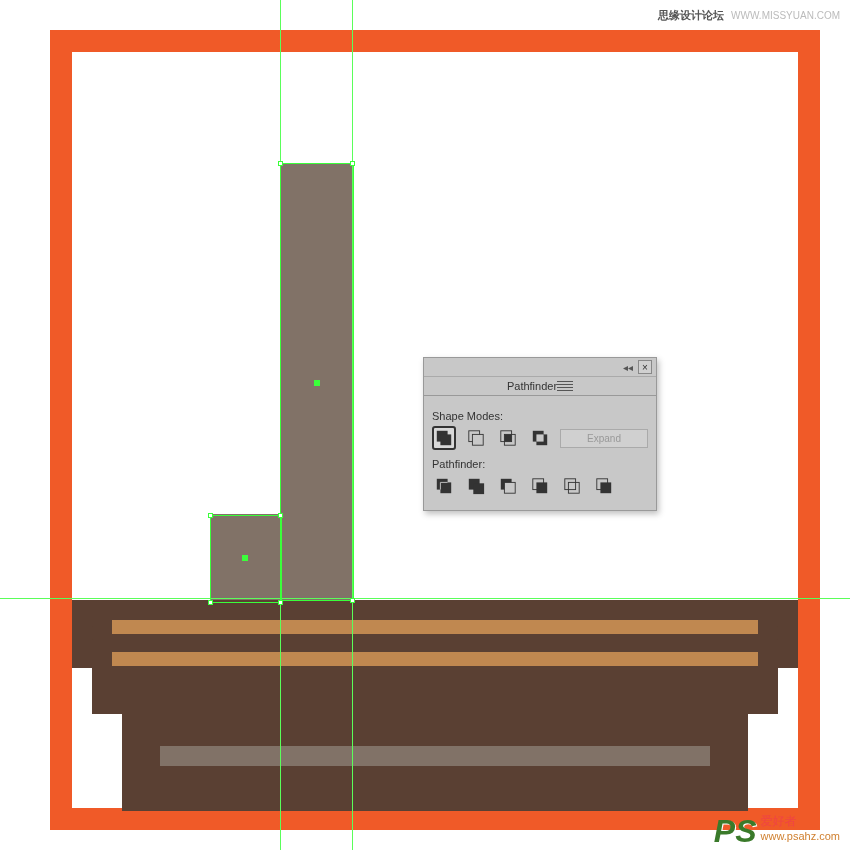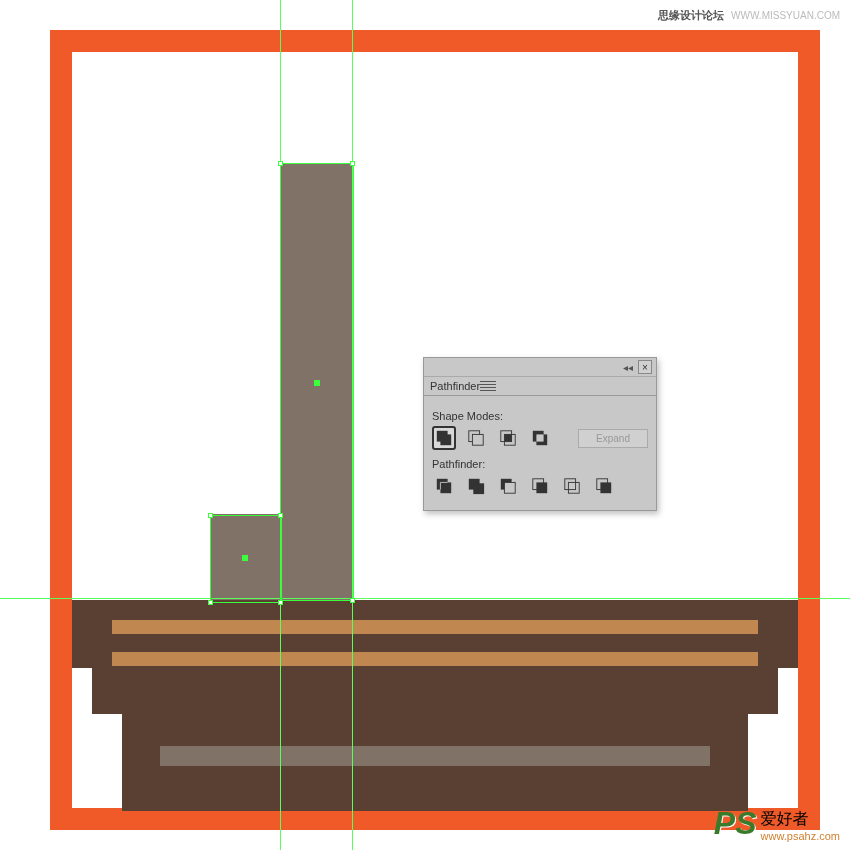--- a/index.html
+++ b/index.html
@@ -1,23 +1,23 @@
 <!DOCTYPE html>
 <html><head>
 <meta charset="utf-8">
 <style>
 *{margin:0;padding:0;box-sizing:border-box}
 body{width:850px;height:850px;background:#fff;position:relative;font-family:Arial,sans-serif;overflow:hidden}
 .watermark-top{position:absolute;top:8px;right:10px;font-size:11px;color:#888;z-index:100}
 .watermark-top .cn{font-weight:bold;color:#555}
 .watermark-top .url{font-size:10px;color:#bbb;margin-left:4px}
-.watermark-bottom{position:absolute;bottom:8px;right:10px;z-index:100;display:flex;align-items:flex-end}
+.watermark-bottom{position:absolute;bottom:0;right:10px;z-index:100;display:flex;align-items:flex-start}
 .watermark-bottom .ps{font-size:32px;font-weight:bold;font-style:italic;color:#3a7a2a;text-shadow:1px 1px 0 #fff}
 .watermark-bottom .txt{margin-left:4px}
-.watermark-bottom .cn2{font-size:16px;color:#000000;font-weight:normal}
+.watermark-bottom .cn2{font-size:12px;color:#ef4444;font-weight:normal}
 .watermark-bottom .url2{font-size:11px;color:#d08030}
 .artboard{position:absolute;left:50px;top:30px;width:770px;height:800px;border:22px solid #f05a28;background:#fff}
 .guide-v{position:absolute;top:0;bottom:0;width:1px;background:#5aff5a;z-index:20}
 .guide-h{position:absolute;left:0;right:0;height:1px;background:#5aff5a;z-index:20}
 .gv1{left:280px}
 .gv2{left:352px}
 .gh1{top:598px}
 .canvas{position:absolute;left:50px;top:30px;width:770px;height:800px;z-index:5}
 .boat-base{position:absolute;left:72px;right:72px;height:145px;background:#5a4033;top:636px}
 .boat-step1{position:absolute;left:42px;right:42px;height:72px;background:#5a4033;top:612px}
@@ -31,31 +31,31 @@
 .flag-base{position:absolute;left:160px;top:484px;width:70px;height:86px;background:#817267}
 .sel{position:absolute;border:1px solid #3aff3a;z-index:30}
 .sel-mast{left:280px;top:163px;width:74px;height:438px}
 .sel-flag{left:210px;top:515px;width:72px;height:88px}
 .anchor{position:absolute;width:5px;height:5px;background:#fff;border:1px solid #3aff3a;z-index:31}
 .center-dot{position:absolute;width:6px;height:6px;background:#3aff3a;z-index:31}
 .panel{position:absolute;left:423px;top:357px;width:234px;background:#c8c8c8;border:1px solid #999;box-shadow:2px 3px 6px rgba(0,0,0,0.25);font-size:11px;color:#333;z-index:50}
 .panel-head{display:flex;align-items:center;justify-content:flex-end;padding:2px 4px;background:#c8c8c8;border-bottom:1px solid #aaa;gap:5px}
 .panel-head .collapse{font-size:10px;color:#555}
 .panel-head .close{width:14px;height:14px;border:1px solid #888;display:flex;align-items:center;justify-content:center;font-size:10px;cursor:pointer;background:#d0d0d0}
-.panel-tab{padding:3px 6px;background:#c8c8c8;border-bottom:1px solid #999;display:flex;justify-content:flex-start;align-items:center}
+.panel-tab{padding:3px 6px;background:#c8c8c8;border-bottom:1px solid #999;display:flex;justify-content:center;align-items:center}
 .panel-tab span{font-size:11px}
 .panel-menu{width:16px;display:flex;flex-direction:column;gap:2px;cursor:pointer}
 .panel-menu div{height:1px;background:#555}
 .panel-body{padding:6px 8px}
 .panel-label{font-size:11px;margin-bottom:4px;margin-top:8px}
 .icon-row{display:flex;gap:8px;align-items:center;margin-bottom:6px}
 .pf-icon{width:24px;height:24px;display:flex;align-items:center;justify-content:center;cursor:pointer;position:relative}
 .pf-icon.selected{border:2px solid #333;border-radius:3px;background:#d8d8d8}
 .pf-icon svg{width:18px;height:18px}
-.expand-btn{padding:3px 17px;background:#d0d0d0;border:1px solid #aaa;color:#999;font-size:10px;margin-left:auto}
+.expand-btn{padding:3px 26px;background:#d0d0d0;border:1px solid #aaa;color:#999;font-size:10px;margin-left:auto}
 </style>
 </head>
 <body>
 
 <div class="watermark-top">
   <span class="cn">思缘设计论坛</span>
   <span class="url">WWW.MISSYUAN.COM</span>
 </div>
 
 <div class="watermark-bottom">

